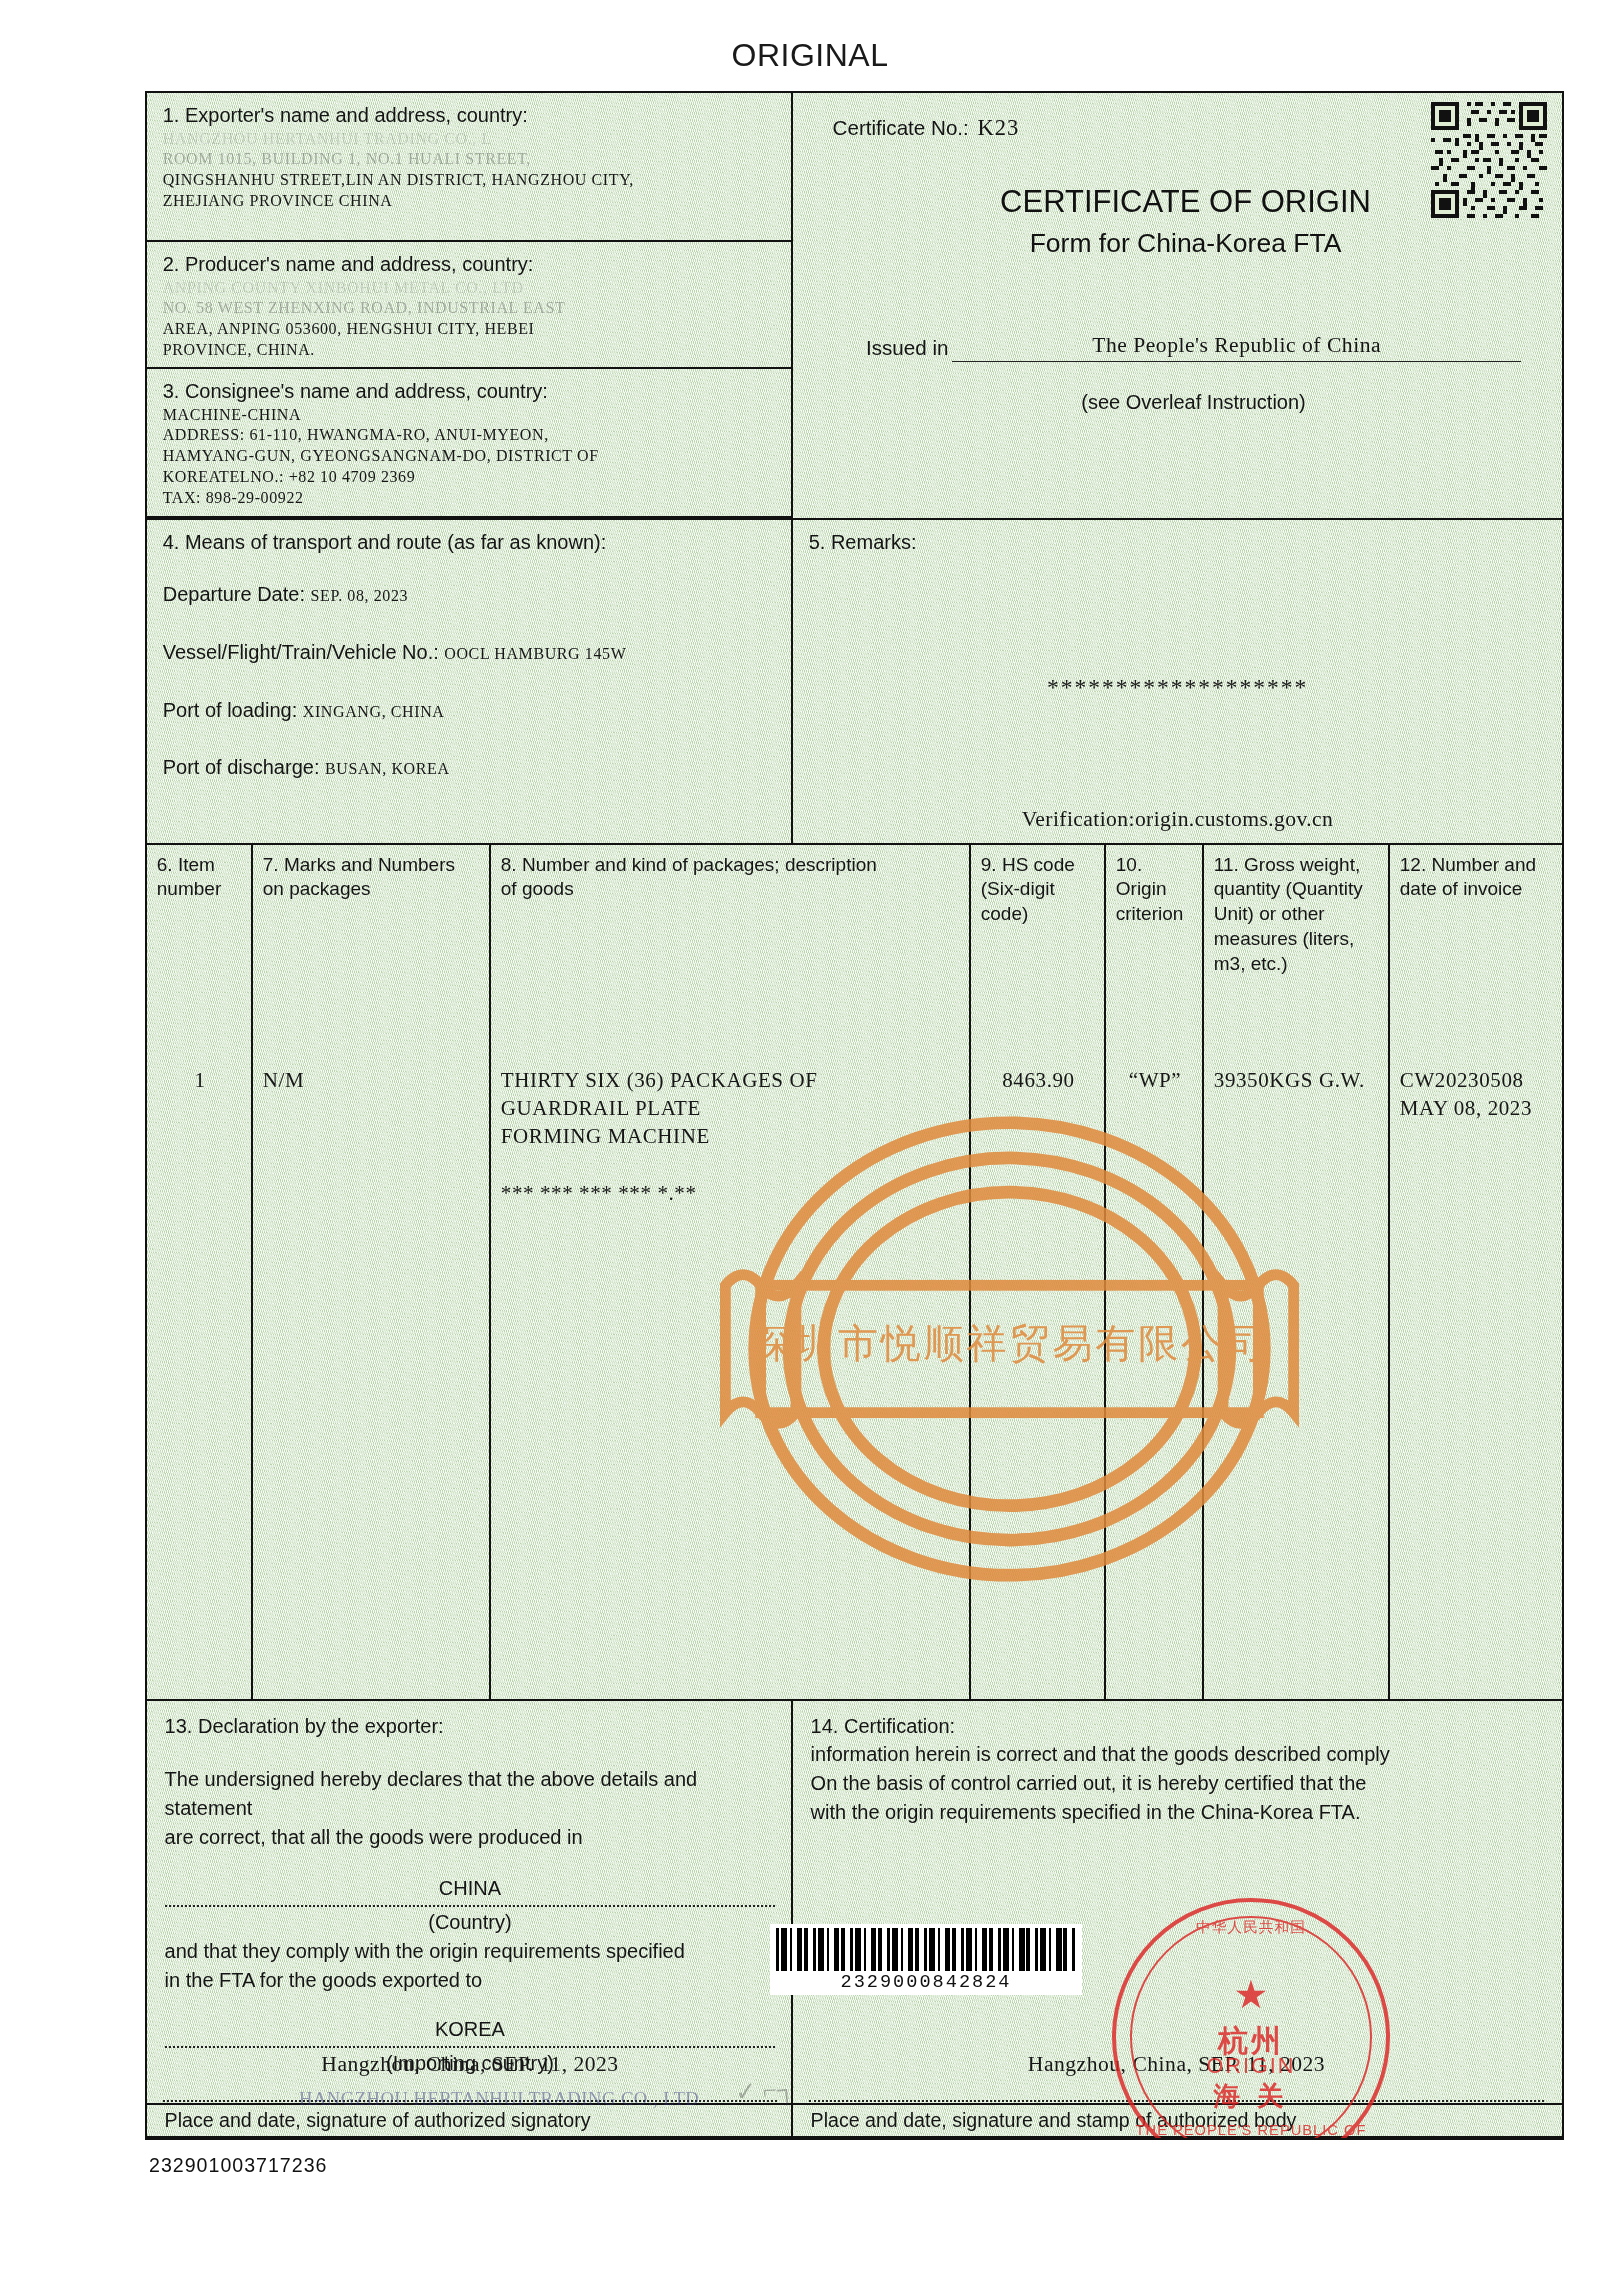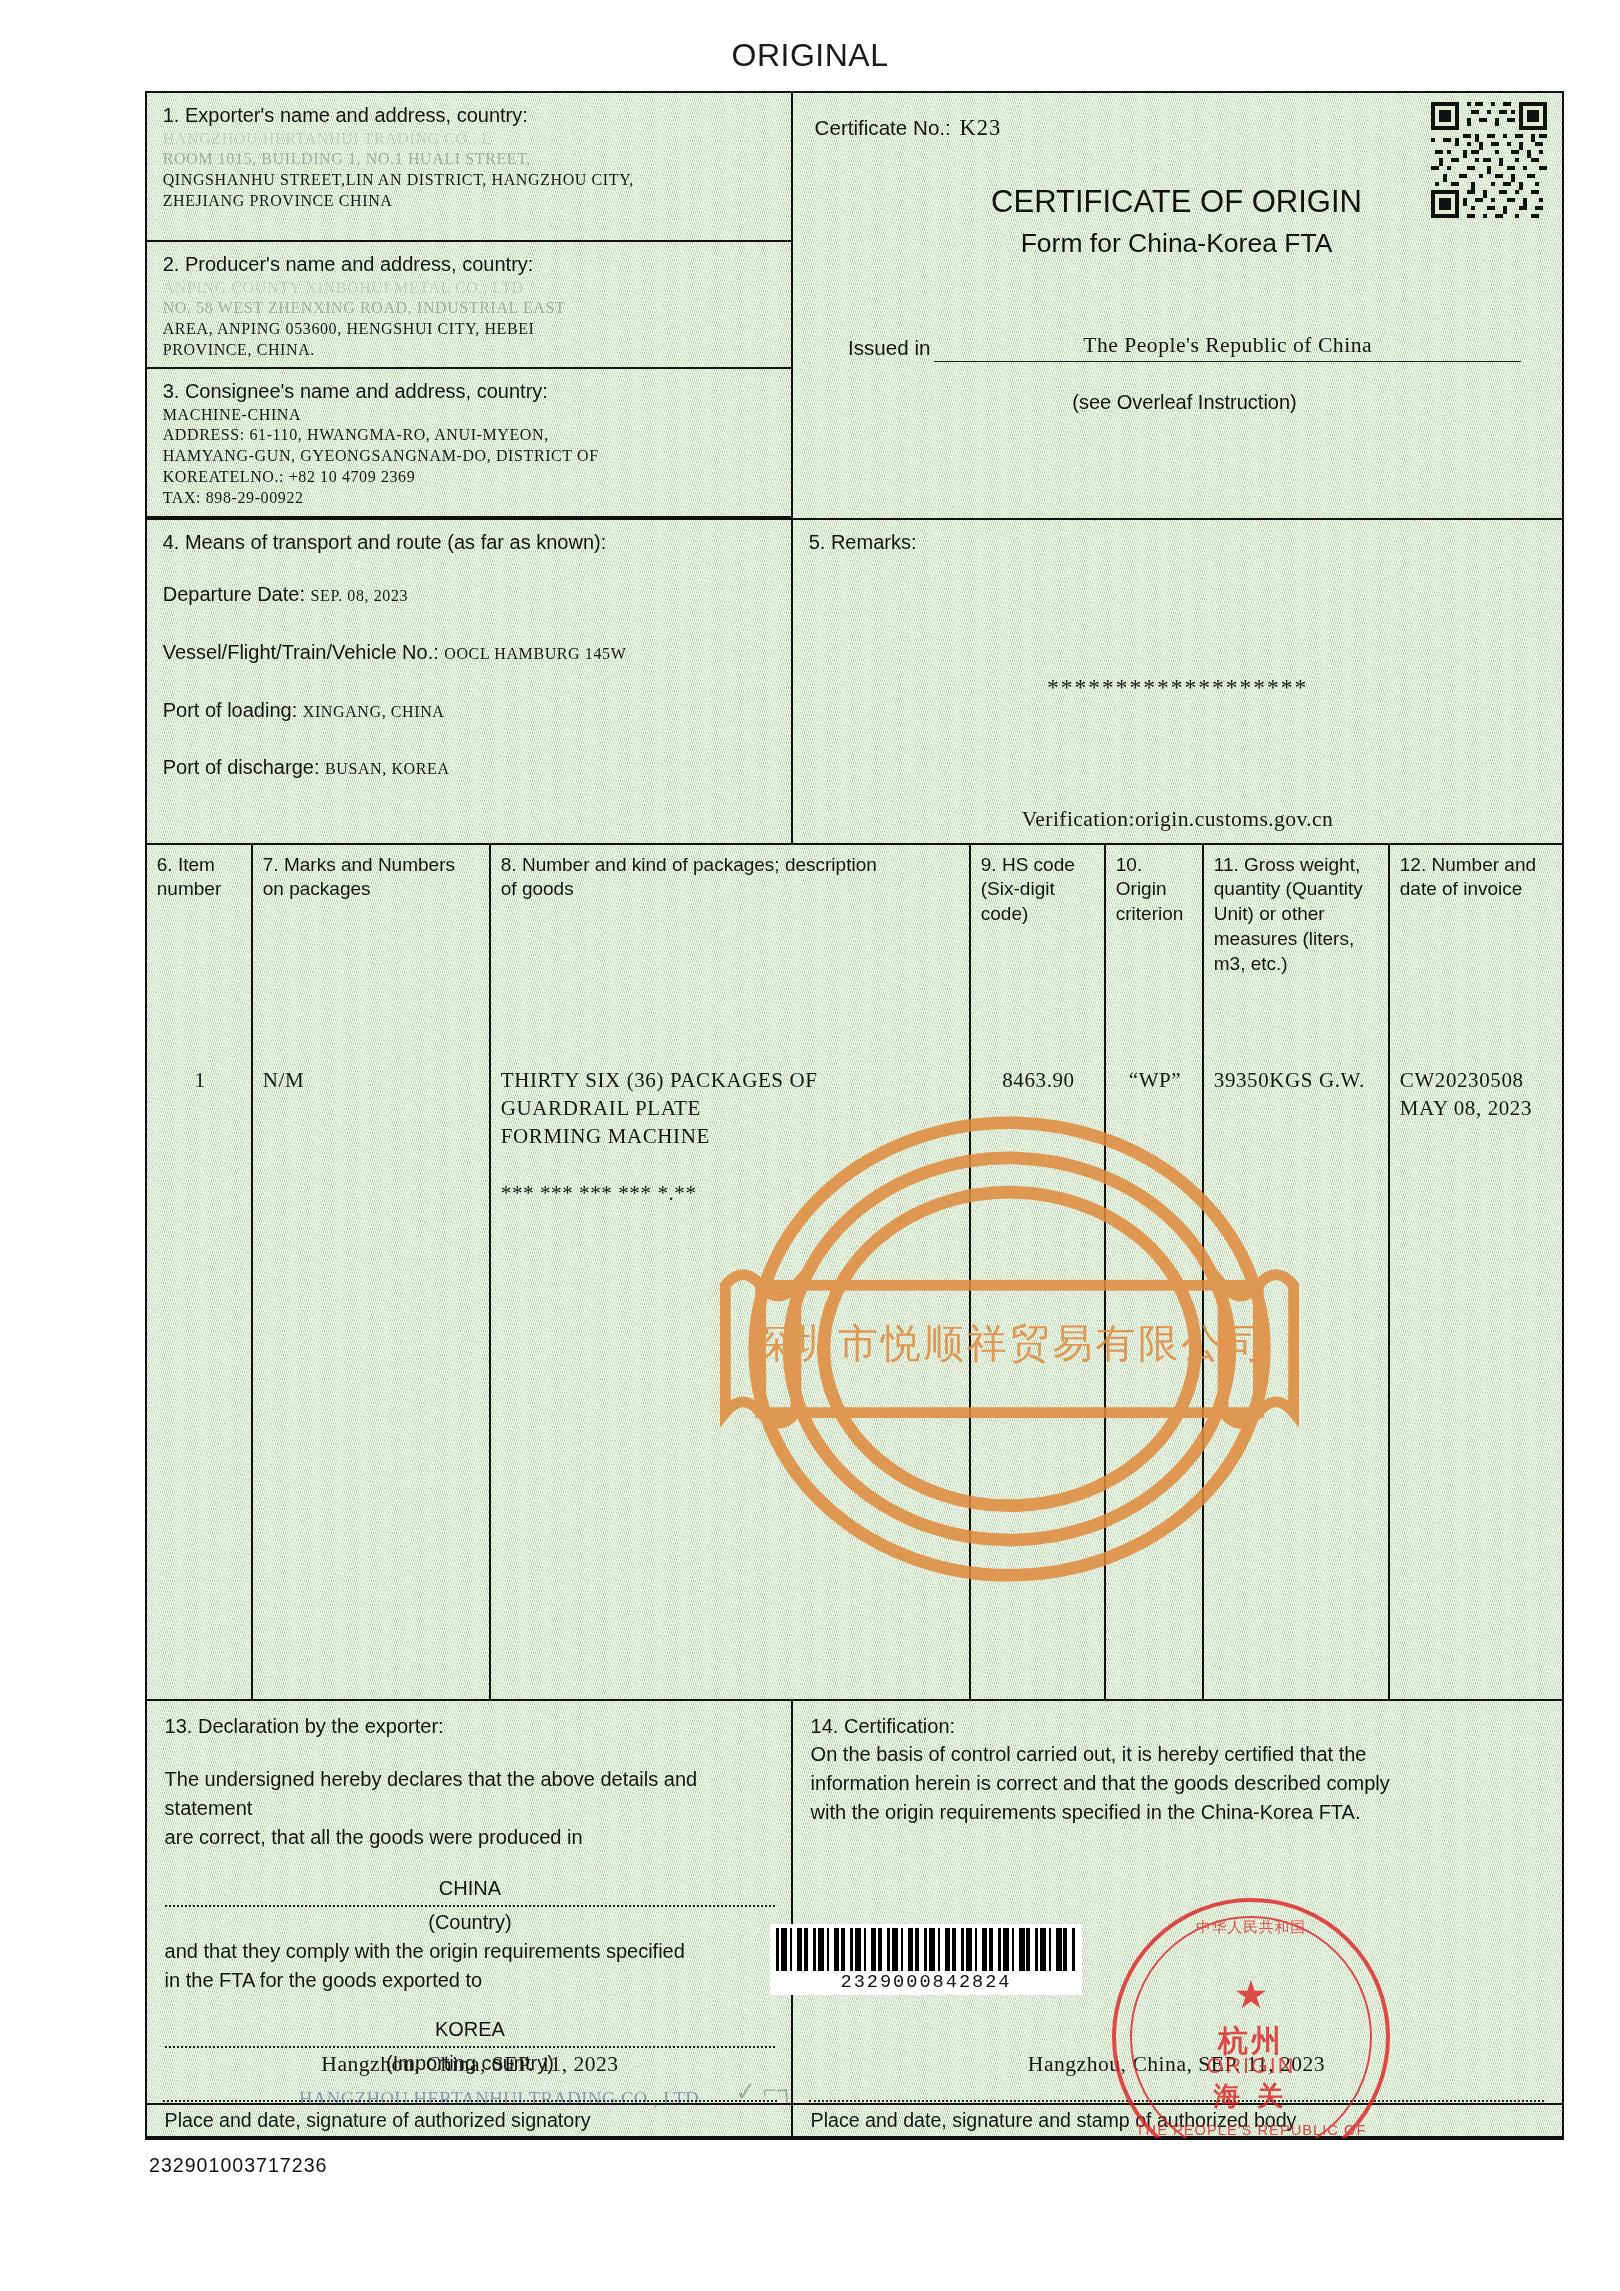--- a/index.html
+++ b/index.html
@@ -335,21 +335,21 @@
         <div class="lbl">3. Consignee's name and address, country:</div>
         <div class="mono">MACHINE-CHINA</div>
         <div class="mono">ADDRESS: 61-110, HWANGMA-RO, ANUI-MYEON,</div>
         <div class="mono">HAMYANG-GUN, GYEONGSANGNAM-DO, DISTRICT OF</div>
         <div class="mono">KOREATELNO.: +82 10 4709 2369</div>
         <div class="mono">TAX: 898-29-00922</div>
       </div>
 
     </div>
 
-    <div class="rightcol" style="position:relative;">
+    <div class="rightcol" style="position:relative;padding-left:18px;">
       <svg class="qr" viewBox="0 0 29 29">
         <rect width="29" height="29" fill="#fff" opacity="0.0"></rect>
         <g fill="#111">
           <rect x="0" y="0" width="7" height="7"></rect>
             <rect x="1" y="1" width="5" height="5" fill="#dfeed2"></rect>
             <rect x="2" y="2" width="3" height="3"></rect>
           <rect x="22" y="0" width="7" height="7"></rect>
             <rect x="23" y="1" width="5" height="5" fill="#dfeed2"></rect>
             <rect x="24" y="2" width="3" height="3"></rect>
           <rect x="0" y="22" width="7" height="7"></rect>
@@ -542,22 +542,22 @@
       <div class="decl-body">and that they comply with the origin requirements specified</div>
       <div class="decl-body">in the FTA for the goods exported to</div>
       <div style="height:19.6px;"></div>
       <div class="ctr decl-body">KOREA</div>
       <div class="dotline"></div>
       <div class="ctr decl-body">(Importing country)</div>
     </div>
 
     <div class="rightcol declpad" style="position:relative;">
       <div class="lbl">14. Certification:</div>
+      <div class="decl-body">information herein is correct and that the goods described comply</div>
       <div class="decl-body">On the basis of control carried out, it is hereby certified that the</div>
-      <div class="decl-body">information herein is correct and that the goods described comply</div>
       <div class="decl-body">with the origin requirements specified in the China-Korea FTA.</div>
     </div>
   </div>
 
   <div class="row" style="position:absolute; left:0; bottom:61px; width:100%;">
     <div class="leftcol placedate">Hangzhou, China, SEP. 11, 2023</div>
     <div class="rightcol placedate">Hangzhou, China, SEP. 11, 2023</div>
   </div>
 
   <div class="row" style="position:absolute; left:0; bottom:35px; width:100%;">

